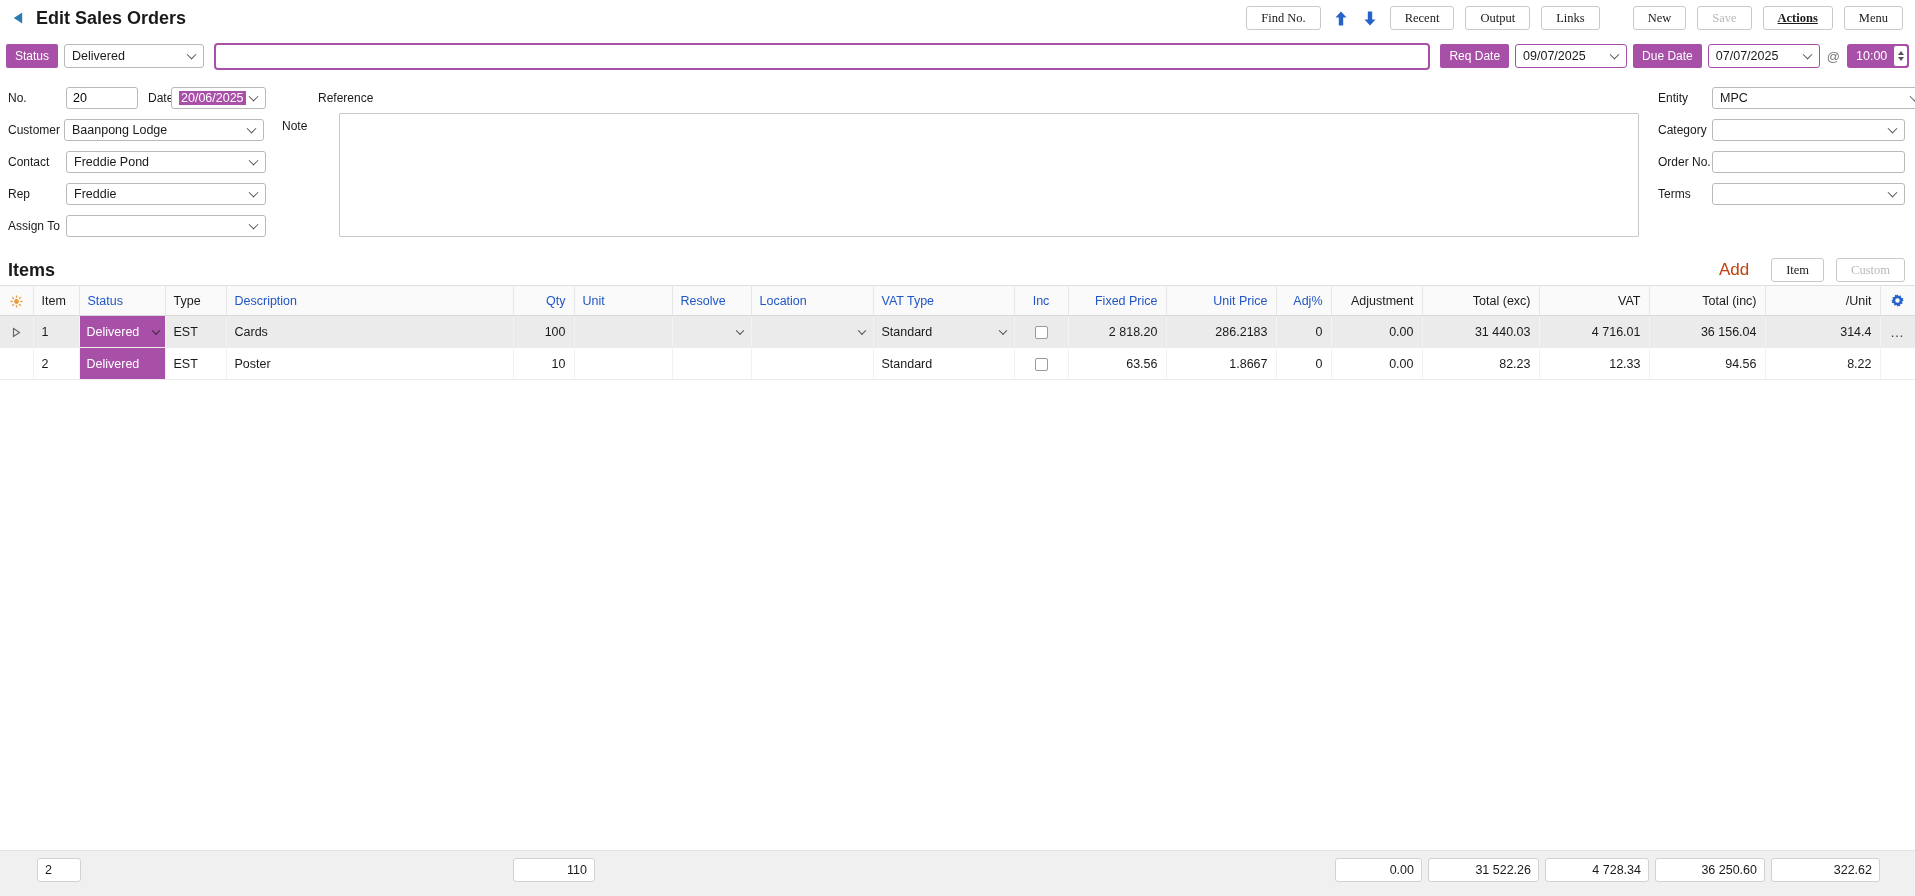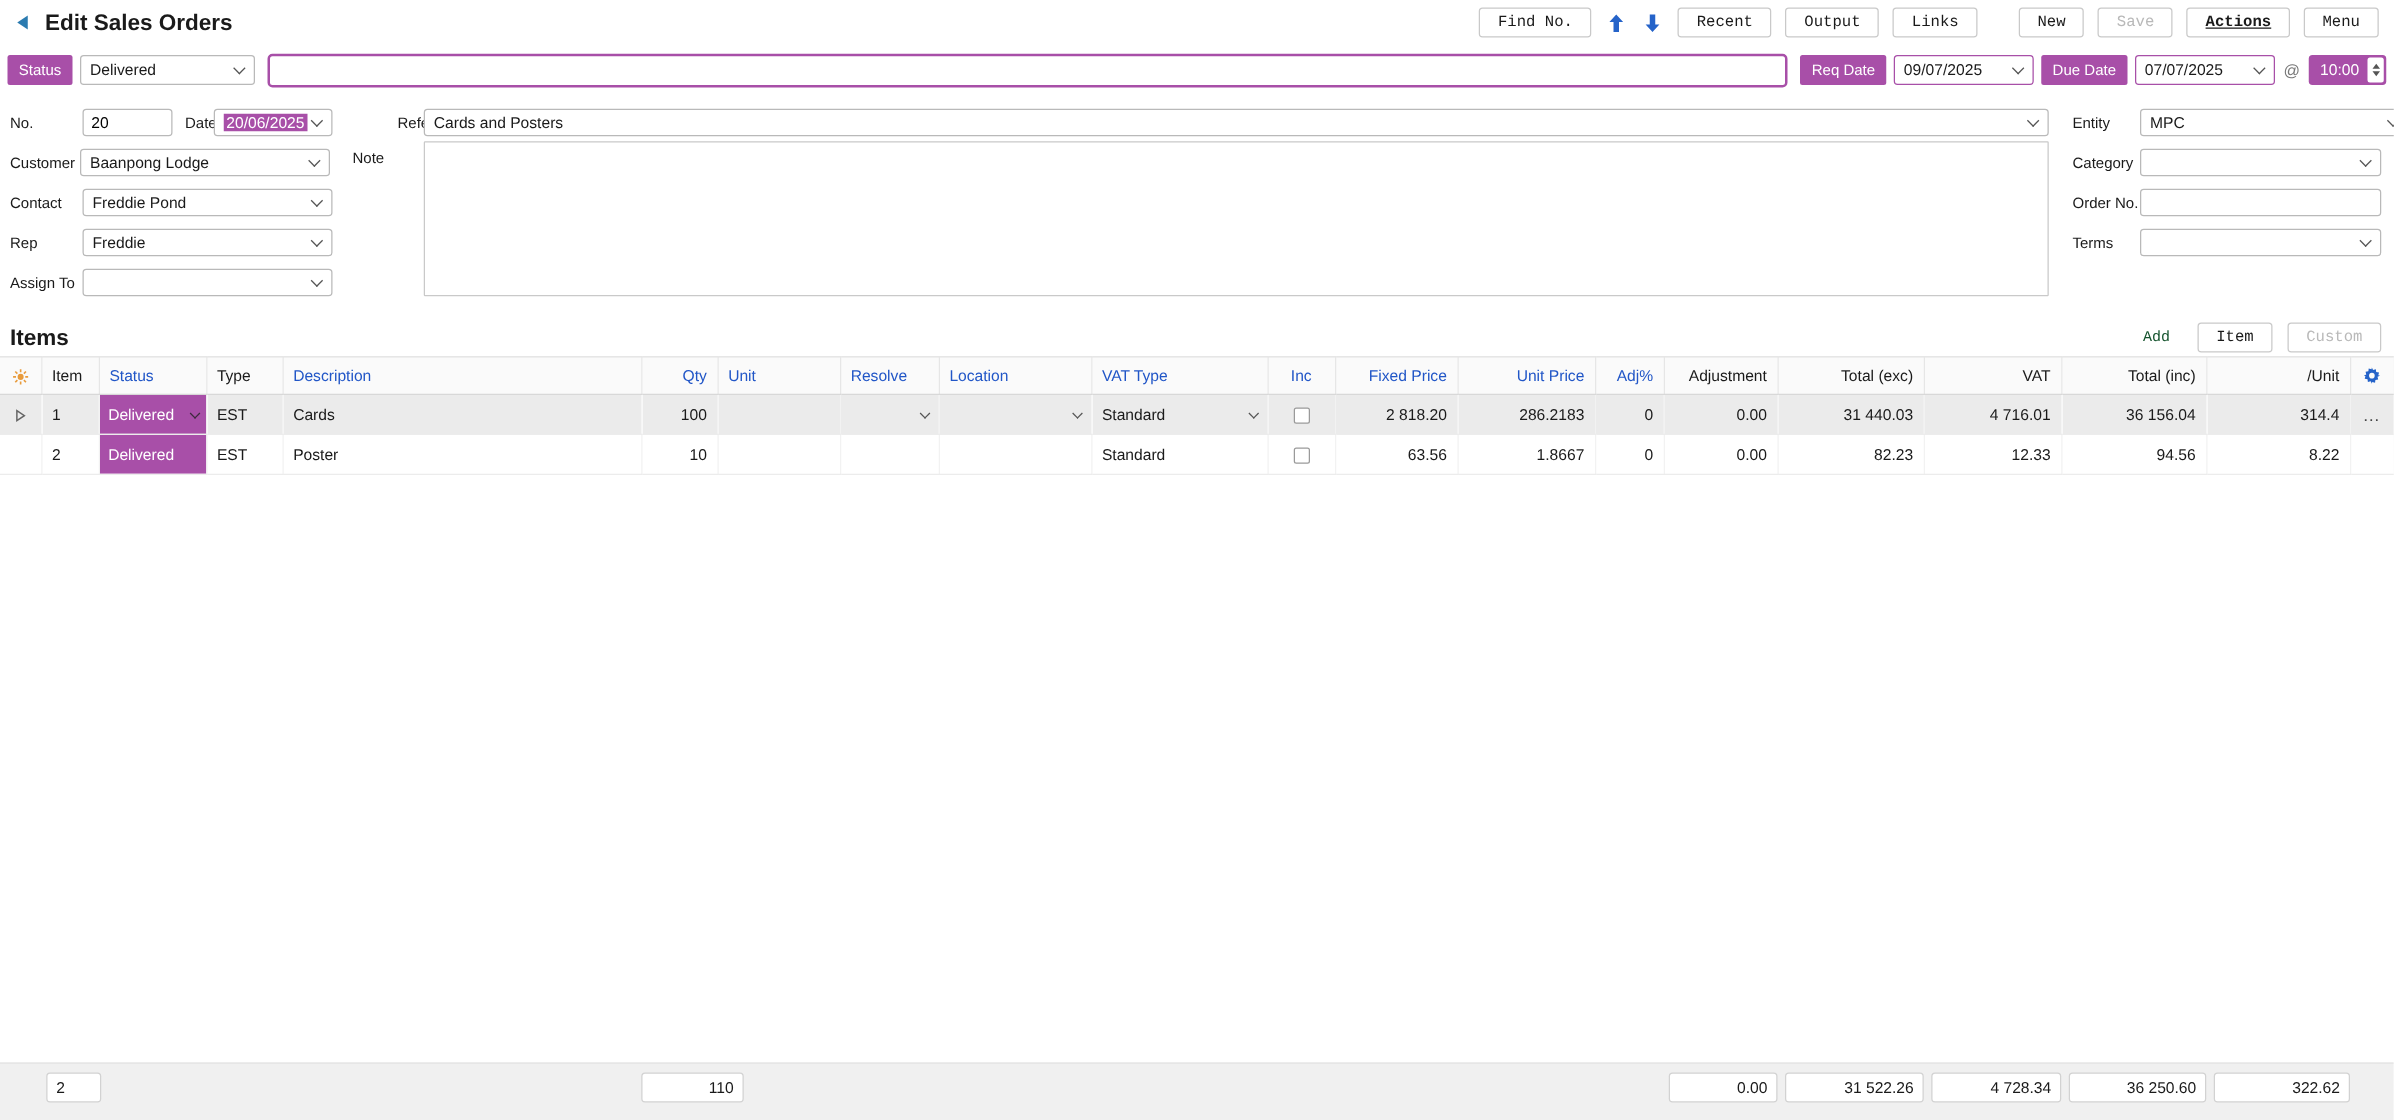--- a/index.html
+++ b/index.html
@@ -16,21 +16,21 @@
     background:#fff;color:#1a1a1a;
     font-family:"Liberation Sans", sans-serif;font-size:12.5px;
   }
   
   .topbar{height:36px;display:flex;align-items:center;padding:0 8px;}
   .back{width:20px;height:20px;display:flex;align-items:center;justify-content:center;cursor:pointer;background:none;border:none;padding:0;}
   .title{font-size:18px;font-weight:700;margin:0 0 0 8px;}
   .topbar .right{margin-left:auto;display:flex;align-items:center;gap:11px;padding-right:4px;}
   .btn{
     background:#fff;border:1px solid var(--border);border-radius:3px;
-    height:24px;padding:0 14px;font-size:12.5px;font-family:Liberation Mono, monospace;color:#1a1a1a;
+    height:24px;padding:0 14px;font-size:12.5px;font-family:Liberation Serif, serif;color:#1a1a1a;
     display:inline-flex;align-items:center;justify-content:center;cursor:pointer;white-space:nowrap;
   }
   .btn.disabled{color:#B9B9B9;}
   .btn.bold{font-weight:700;text-decoration:underline;}
   .iconbtn{background:none;border:none;padding:0;width:18px;height:20px;display:flex;align-items:center;justify-content:center;cursor:pointer;}
   .gap-left{margin-left:22px;}
   
   .statusbar{height:30px;margin-top:5px;display:flex;align-items:center;gap:6px;padding:0 6px;}
   .plabel{
     background:var(--purple);color:#fff;height:24px;padding:0 9px;border-radius:2px;
@@ -67,21 +67,21 @@
     border:1px solid #b9b9b9;border-radius:3px;background:#fff;height:22px;width:100%;
     padding:0 6px;font-family:inherit;font-size:12.5px;outline:none;
   }
   .form .combo{height:22px;}
   .hl{background:var(--purple);color:#fff;padding:0 2px;}
   .notebox{position:absolute;border:1px solid #C9C9C9;background:#fff;border-radius:1px;}
   
   .itemsbar{height:30px;margin-top:8px;display:flex;align-items:center;padding:0 8px;}
   .itemsbar .sec{font-weight:700;font-size:18px;}
   .itemsbar .right{margin-left:auto;display:flex;align-items:center;gap:12px;padding-right:2px;}
-  .ghost{background:none;border:none;color:#14532d;font-size:12px;font-family:Liberation Mono, monospace;padding:0 10px;height:24px;cursor:default;}
+  .ghost{background:none;border:none;color:#c2410c;font-size:17px;font-family:Liberation Sans, sans-serif;padding:0 10px;height:24px;cursor:default;}
   
   table{border-collapse:collapse;table-layout:fixed;width:1915px;}
   thead th{
     height:30px;background:#FAFAFA;font-weight:400;font-size:12.5px;padding:0 8px;
     border-top:1px solid #DEDEDE;border-bottom:1px solid #D8D8D8;border-right:1px solid #E6E6E6;
     text-align:left;white-space:nowrap;overflow:hidden;
   }
   thead th.blue{color:var(--blue);}
   th.r,td.r{text-align:right;}
   th.center,td.center{text-align:center;}
@@ -176,21 +176,20 @@
   <span class="flabel" style="left:8px;top:74px;">Contact</span>
   <div class="combo fctrl" style="left:66px;top:74px;width:200px;">Freddie Pond</div>
 
   <span class="flabel" style="left:8px;top:106px;">Rep</span>
   <div class="combo fctrl" style="left:66px;top:106px;width:200px;">Freddie</div>
 
   <span class="flabel" style="left:8px;top:138px;">Assign To</span>
   <div class="combo fctrl" style="left:66px;top:138px;width:200px;"></div>
 
   <span class="flabel" style="left:282px;top:10px;margin-left:36px;">Reference</span>
-  <div class="combo fctrl" style="left:339px;top:10px;width:1300px;">Cards and Posters</div>
 
   <span class="flabel" style="left:282px;top:38px;">Note</span>
   <div class="notebox" style="left:339px;top:36px;width:1300px;height:124px;"></div>
 
   <span class="flabel" style="left:1658px;top:10px;">Entity</span>
   <div class="combo fctrl" style="left:1712px;top:10px;width:215px;">MPC</div>
 
   <span class="flabel" style="left:1658px;top:42px;">Category</span>
   <div class="combo fctrl" style="left:1712px;top:42px;width:193px;"></div>
 

